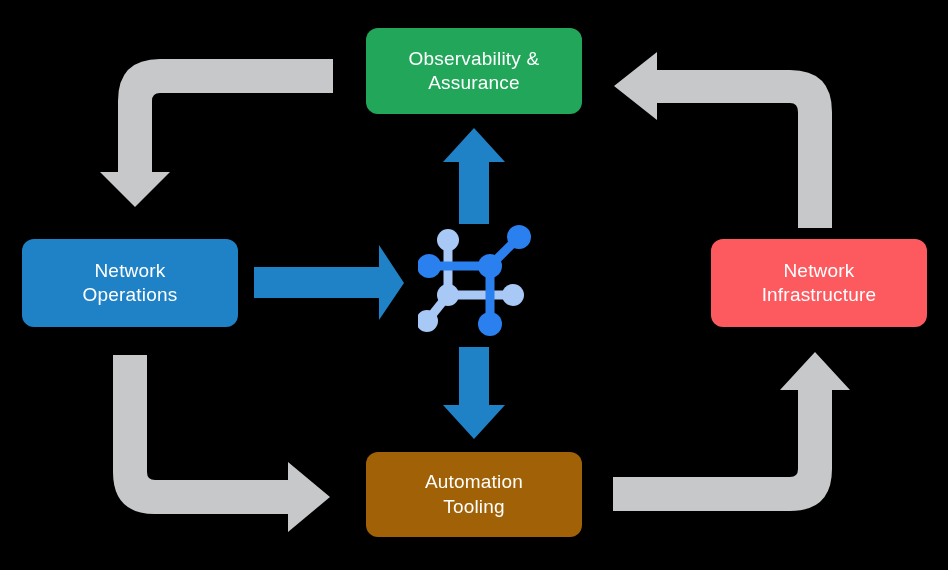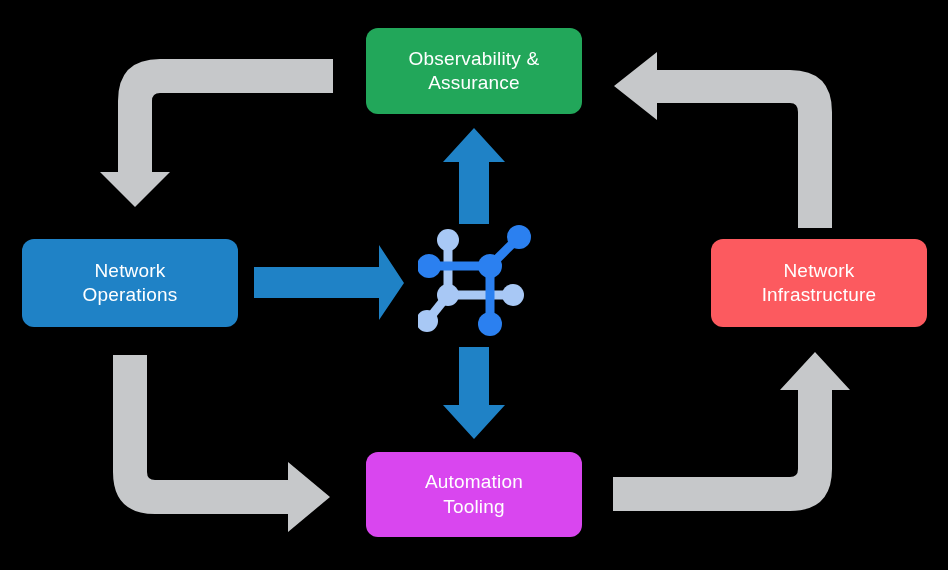--- a/index.html
+++ b/index.html
@@ -193,16 +193,16 @@
 
   <div class="node-box" id="box-observability" style="background: rgb(34, 167, 90); color: rgb(255, 255, 255);">Observability &amp;
 Assurance</div>
 
   <div class="node-box" id="box-network-operations" style="background: rgb(31, 130, 198); color: rgb(255, 255, 255);">Network
 Operations</div>
 
   <div class="node-box" id="box-network-infrastructure" style="background: rgb(252, 90, 95); color: rgb(255, 255, 255);">Network
 Infrastructure</div>
 
-  <div class="node-box" id="box-automation-tooling" style="background: #d946ef; color: rgb(255, 255, 255); text-align: center;">Automation
+  <div class="node-box" id="box-automation-tooling" style="background: #a16207; color: rgb(255, 255, 255); text-align: center;">Automation
 Tooling</div>
 
 </div>
 
 </body></html>

